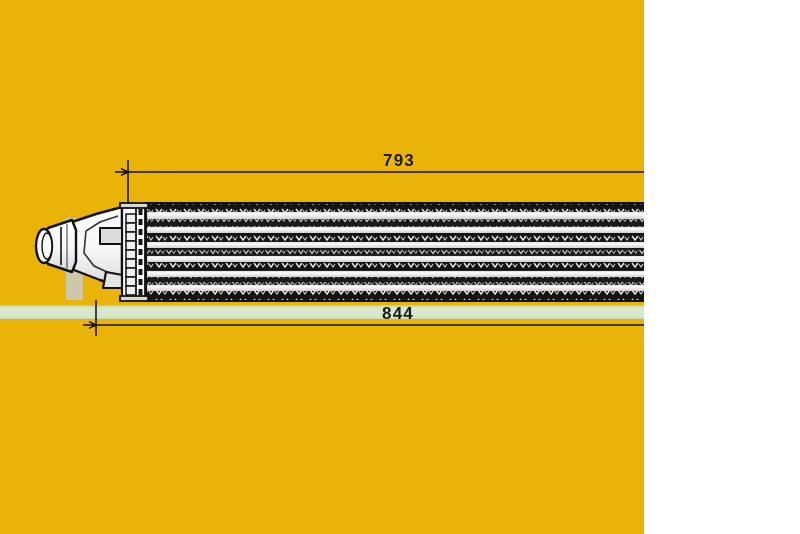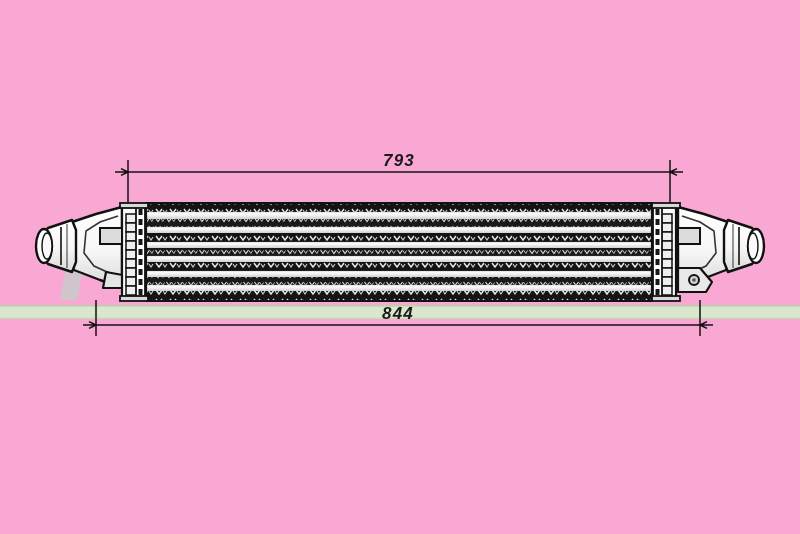--- a/index.html
+++ b/index.html
@@ -5,25 +5,24 @@
   html, body {
     margin: 0;
     padding: 0;
     background: #ffffff;
   }
   body {
     font-family: "Liberation Sans", sans-serif;
   }
   #stage {
     position: relative;
-    width: 800px;
+    width: 644px;
     height: 534px;
-    background: #f9a8d4;
+    background: #eab308;
     overflow: hidden;
-    font-style: italic;
   }
   #stage svg {
     position: absolute;
     left: 0;
     top: 0;
     display: block;
   }
   .dimtext {
     font-family: "Liberation Sans", sans-serif;
     font-size: 17px;

